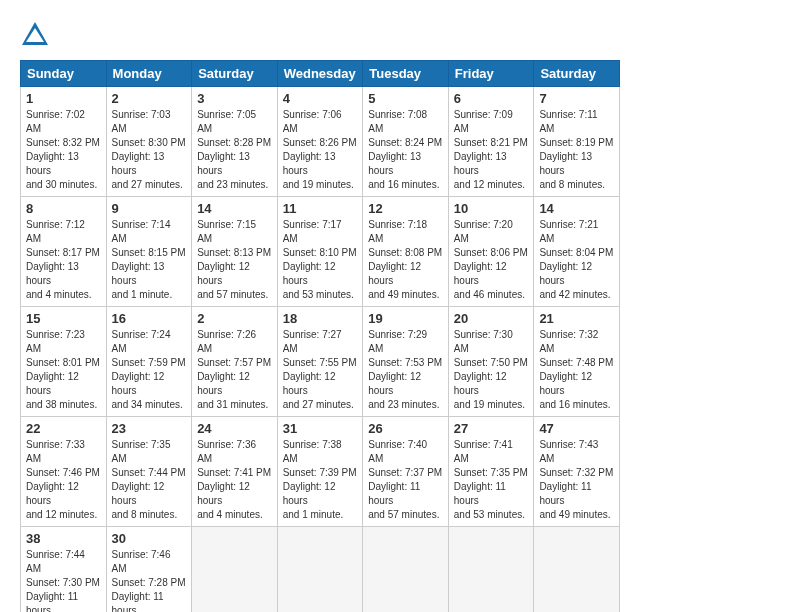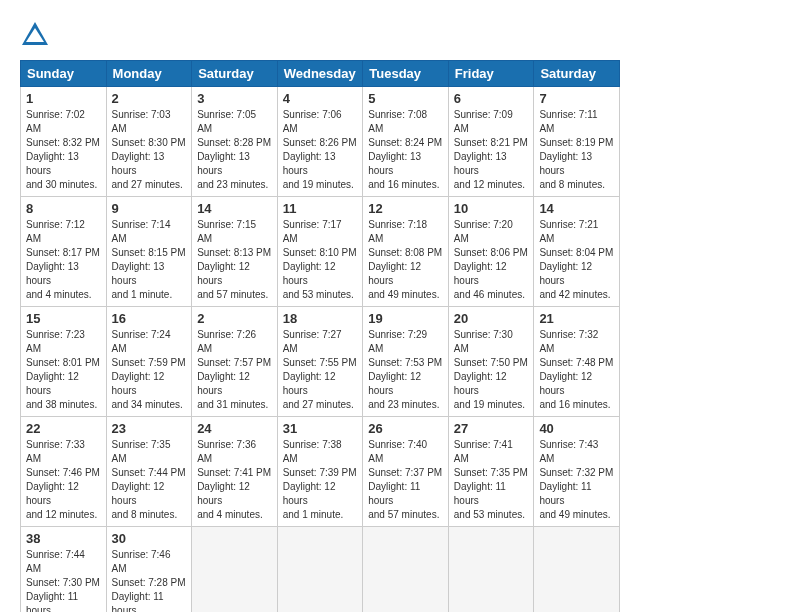--- a/index.html
+++ b/index.html
@@ -240,21 +240,21 @@
           </td>
           <td>
             <span class="day-number">26</span>
             <div class="day-info">Sunrise: 7:40 AM<br>Sunset: 7:37 PM<br>Daylight: 11 hours<br>and 57 minutes.</div>
           </td>
           <td>
             <span class="day-number">27</span>
             <div class="day-info">Sunrise: 7:41 AM<br>Sunset: 7:35 PM<br>Daylight: 11 hours<br>and 53 minutes.</div>
           </td>
           <td>
-            <span class="day-number">40</span>
+            <span class="day-number">47</span>
             <div class="day-info">Sunrise: 7:43 AM<br>Sunset: 7:32 PM<br>Daylight: 11 hours<br>and 49 minutes.</div>
           </td>
         </tr>
         <tr>
           <td>
             <span class="day-number">38</span>
             <div class="day-info">Sunrise: 7:44 AM<br>Sunset: 7:30 PM<br>Daylight: 11 hours<br>and 46 minutes.</div>
           </td>
           <td>
             <span class="day-number">30</span>

